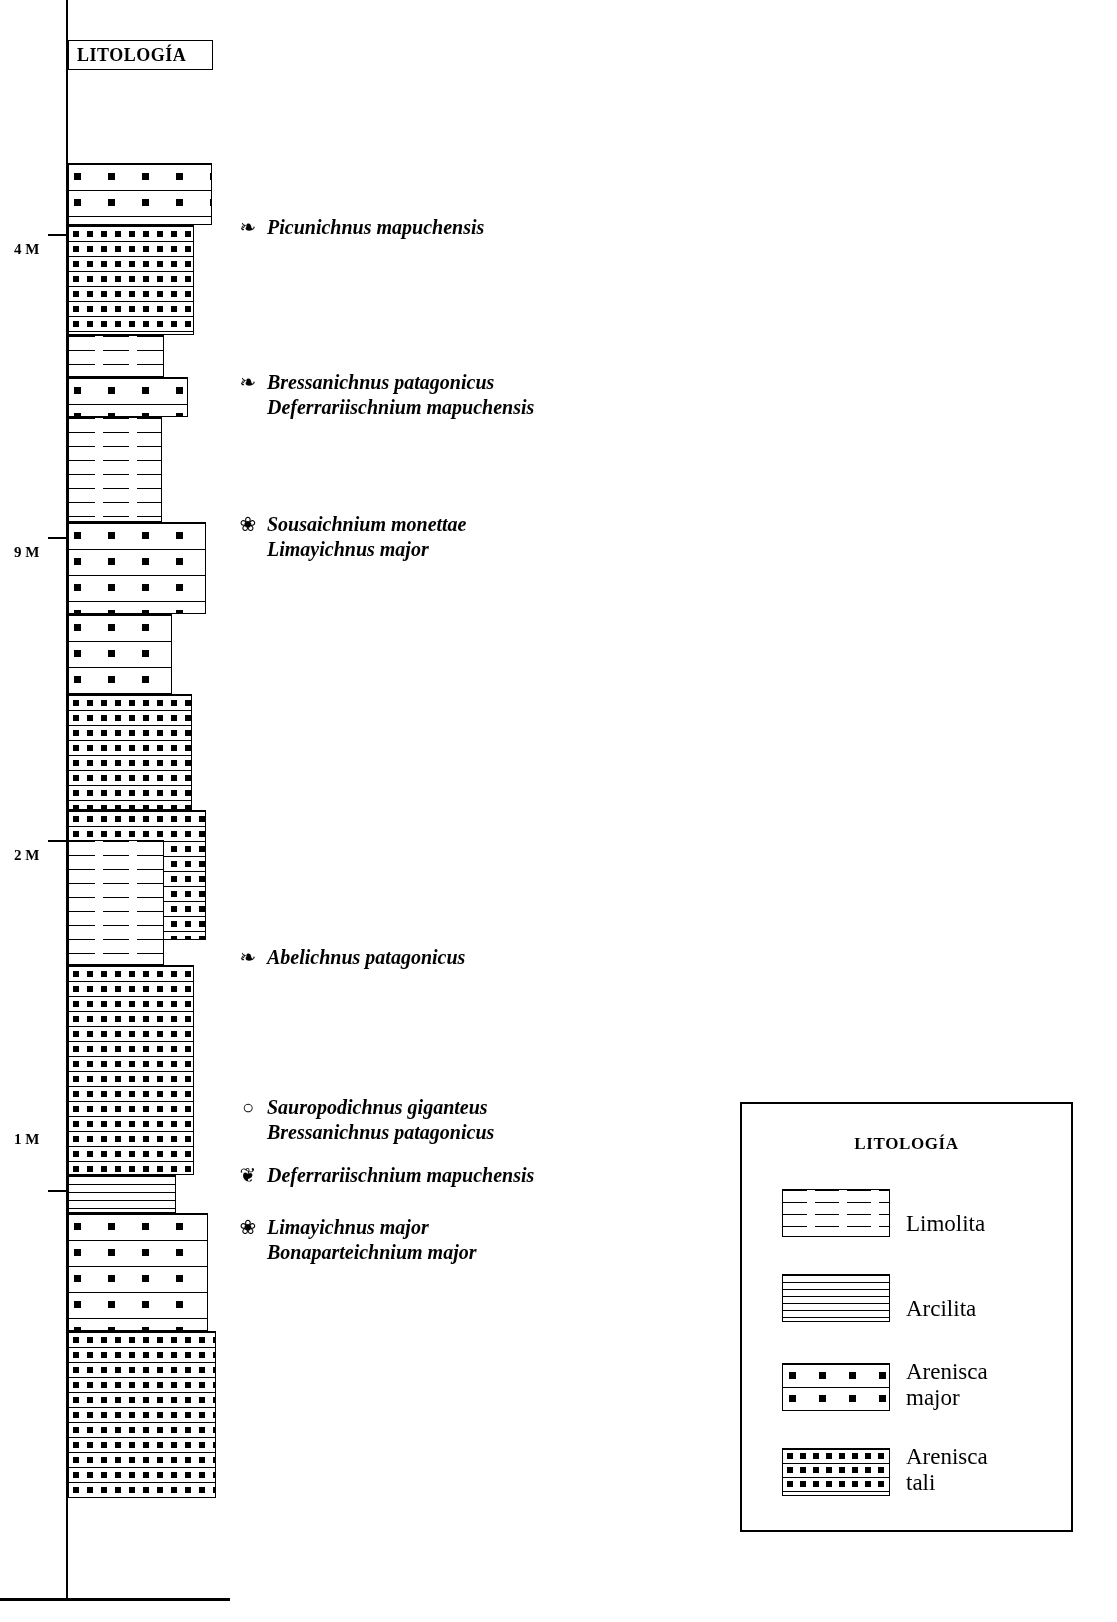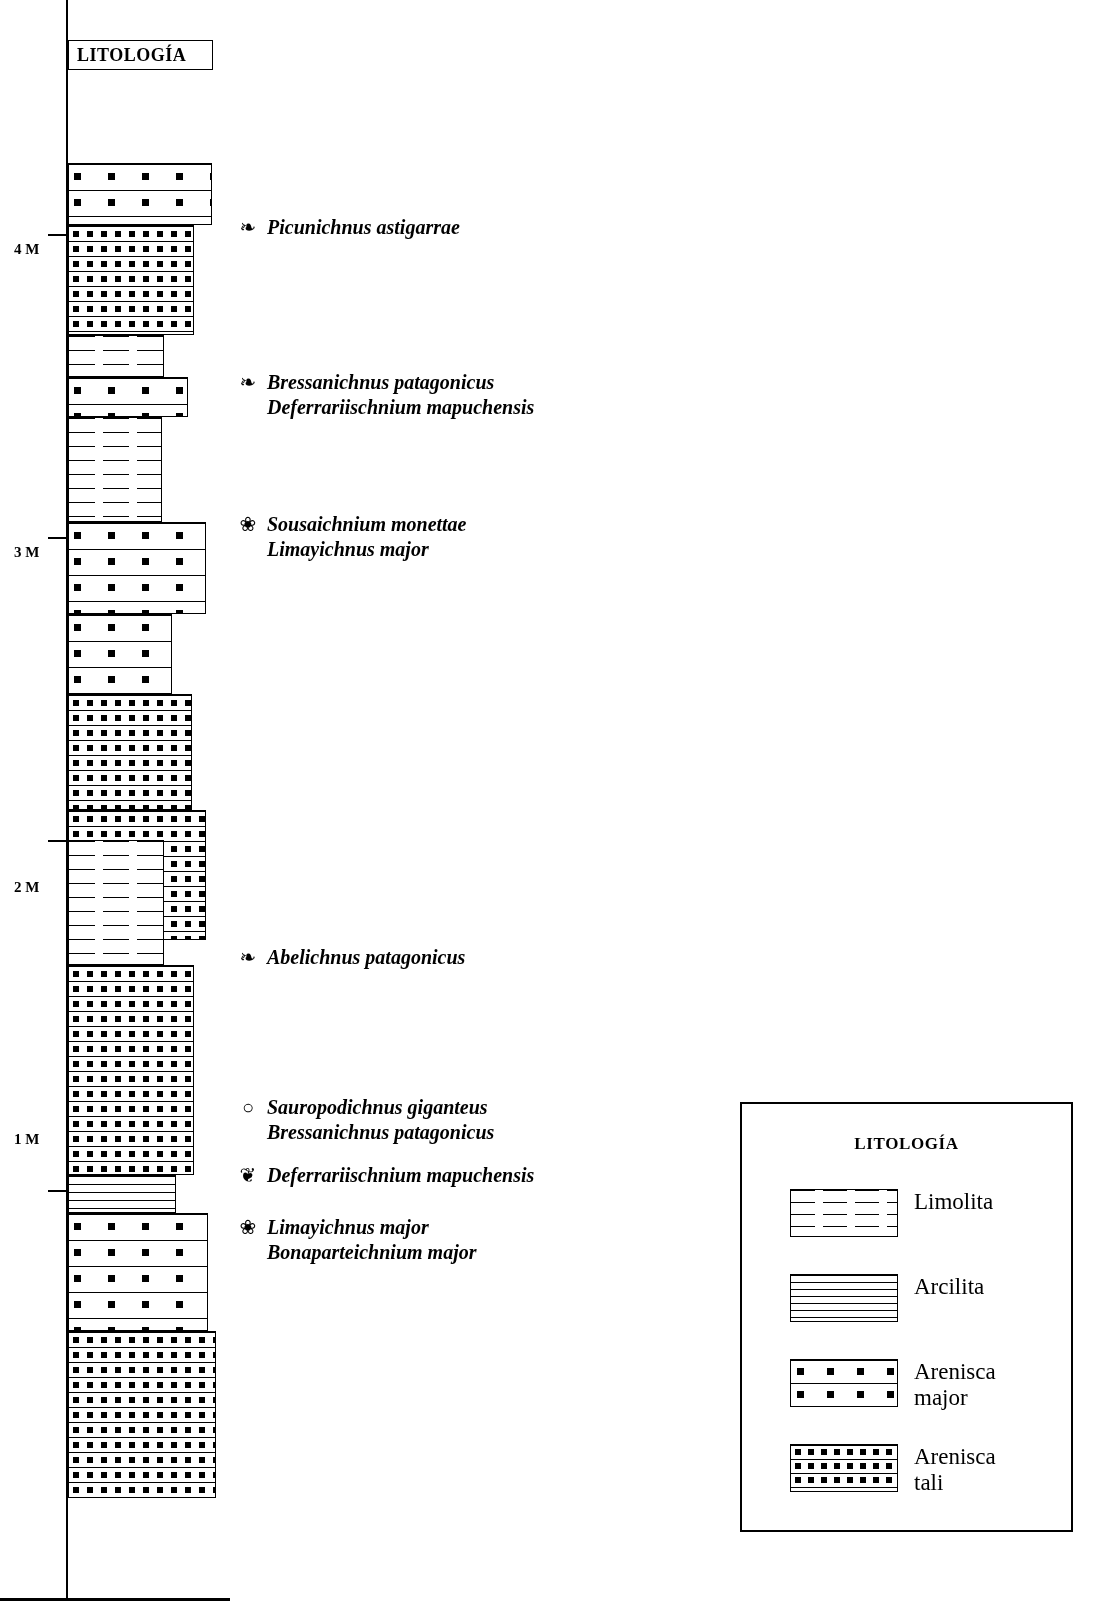--- a/index.html
+++ b/index.html
@@ -160,21 +160,21 @@
   
   #legend {
     position:absolute; left:740px; top:1102px; width:333px; height:430px;
     border:2px solid #000; background:#fff; box-sizing:border-box;
   }
   #legend-title {
     position:absolute; left:0; right:0; top:30px; text-align:center;
     font-weight:bold; font-size:17px; letter-spacing:.6px;
   }
   .legend-row {
-    position:absolute; left:48px; display:flex; align-items:flex-start; gap:16px;
+    position:absolute; left:40px; display:flex; align-items:flex-end; gap:16px;
   }
   .swatch {
     width:108px; height:48px; border:1.4px solid #000; position:relative;
     box-sizing:border-box; background:#fff; overflow:hidden;
   }
   .legend-label { font-size:23px; line-height:26px; }
 
   
   .sw-limolita{
     background-color:#fff;
@@ -217,23 +217,23 @@
 <div id="col-header">
   <span>LITOLOGÍA</span>
 </div>
 
 <div id="axis-line"></div>
 <div id="baseline"></div>
 <div id="axis-ticks">
     <div class="tick" style="top: 234px;"></div>
     <div class="tick-label" style="top: 234px;">4 M</div>
     <div class="tick" style="top: 537px;"></div>
-    <div class="tick-label" style="top: 537px;">3 M</div>
+    <div class="tick-label" style="top: 537px;">9 M</div>
     <div class="tick" style="top: 840px;"></div>
-    <div class="tick-label" style="top: 872px;">2 M</div>
+    <div class="tick-label" style="top: 840px;">2 M</div>
     <div class="tick" style="top: 1190px;"></div>
     <div class="tick-label" style="top: 1124px;">1 M</div>
   </div>
 
 <div id="litho-col">
     <div class="bed pat-aren-media" style="top: 0px; height: 62px; width: 144px;">
       <div class="dots"></div>
     </div>
     <div class="bed pat-aren-fina" style="top: 62px; height: 110px; width: 126px;">
       <div class="dots"></div>
@@ -271,21 +271,21 @@
     </div>
     <div class="bed pat-aren-fina" style="top: 1168px; height: 167px; width: 148px;">
       <div class="dots"></div>
     </div>
   </div>
 
 <div id="annotation-layer">
     <div class="annot" style="left: 238px; top: 215px;">
       <span class="glyph">❧</span>
       <div class="names">
-        <div>Picunichnus astigarrae</div>
+        <div>Picunichnus mapuchensis</div>
       </div>
     </div>
     <div class="annot" style="left: 238px; top: 370px;">
       <span class="glyph">❧</span>
       <div class="names">
         <div>Bressanichnus patagonicus</div>
         <div>Deferrariischnium mapuchensis</div>
       </div>
     </div>
     <div class="annot" style="left: 238px; top: 512px;">

